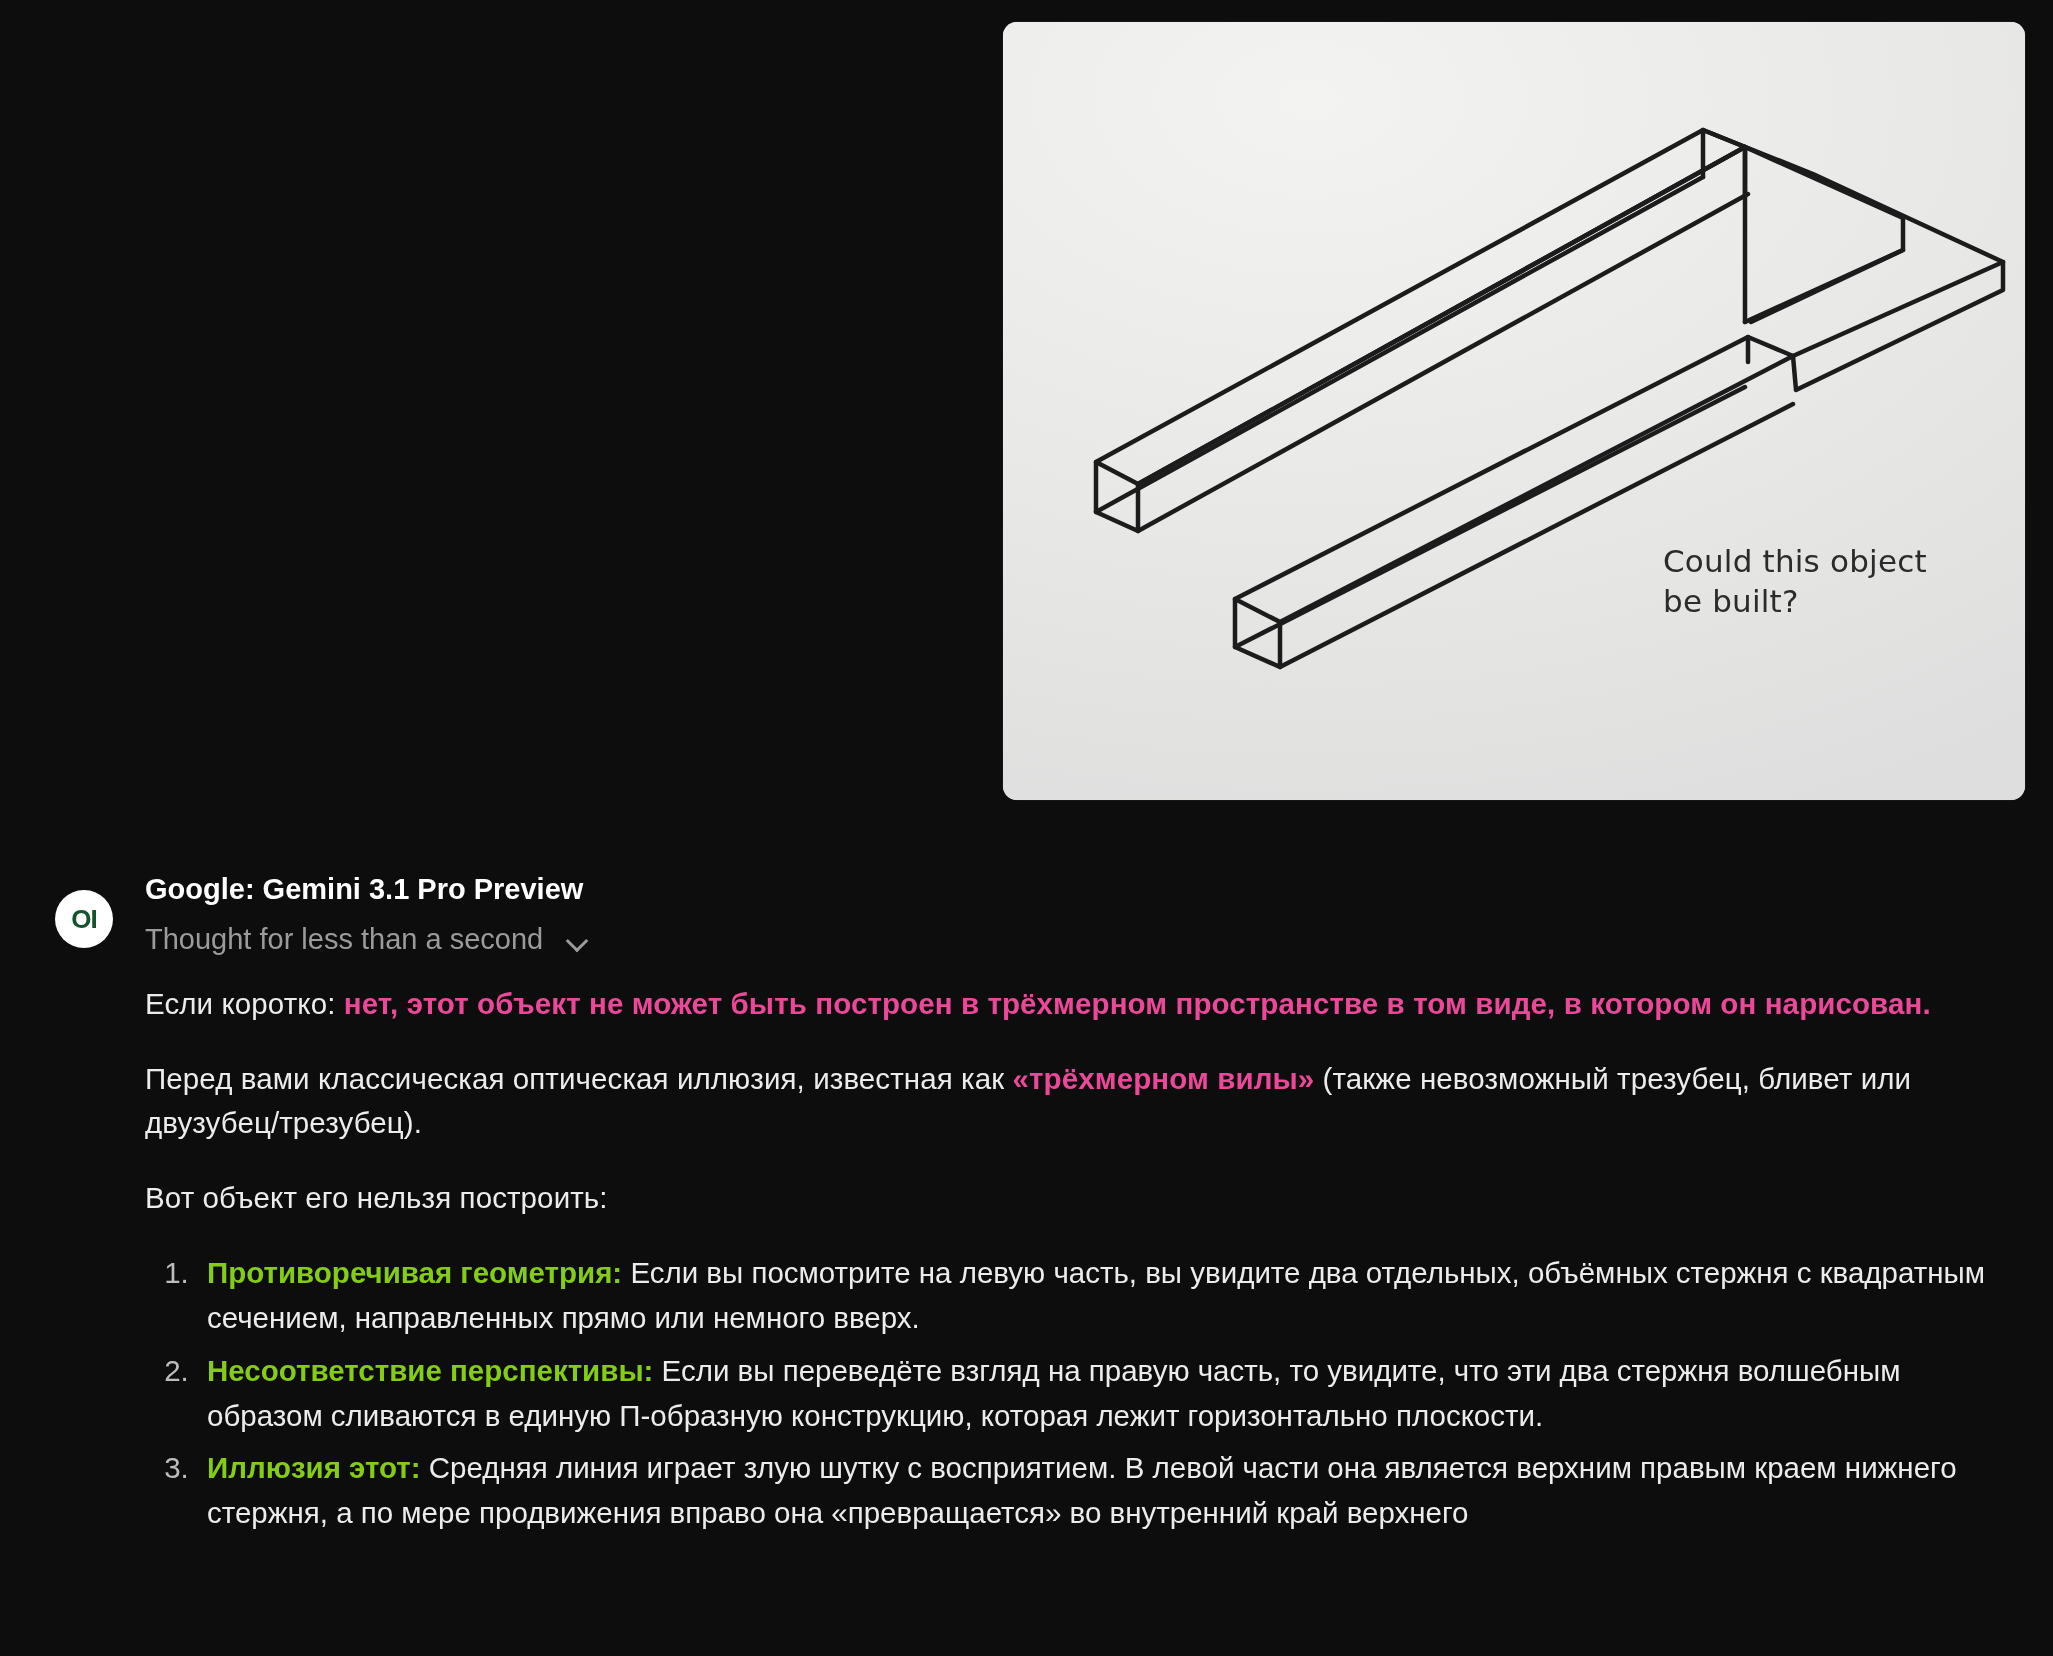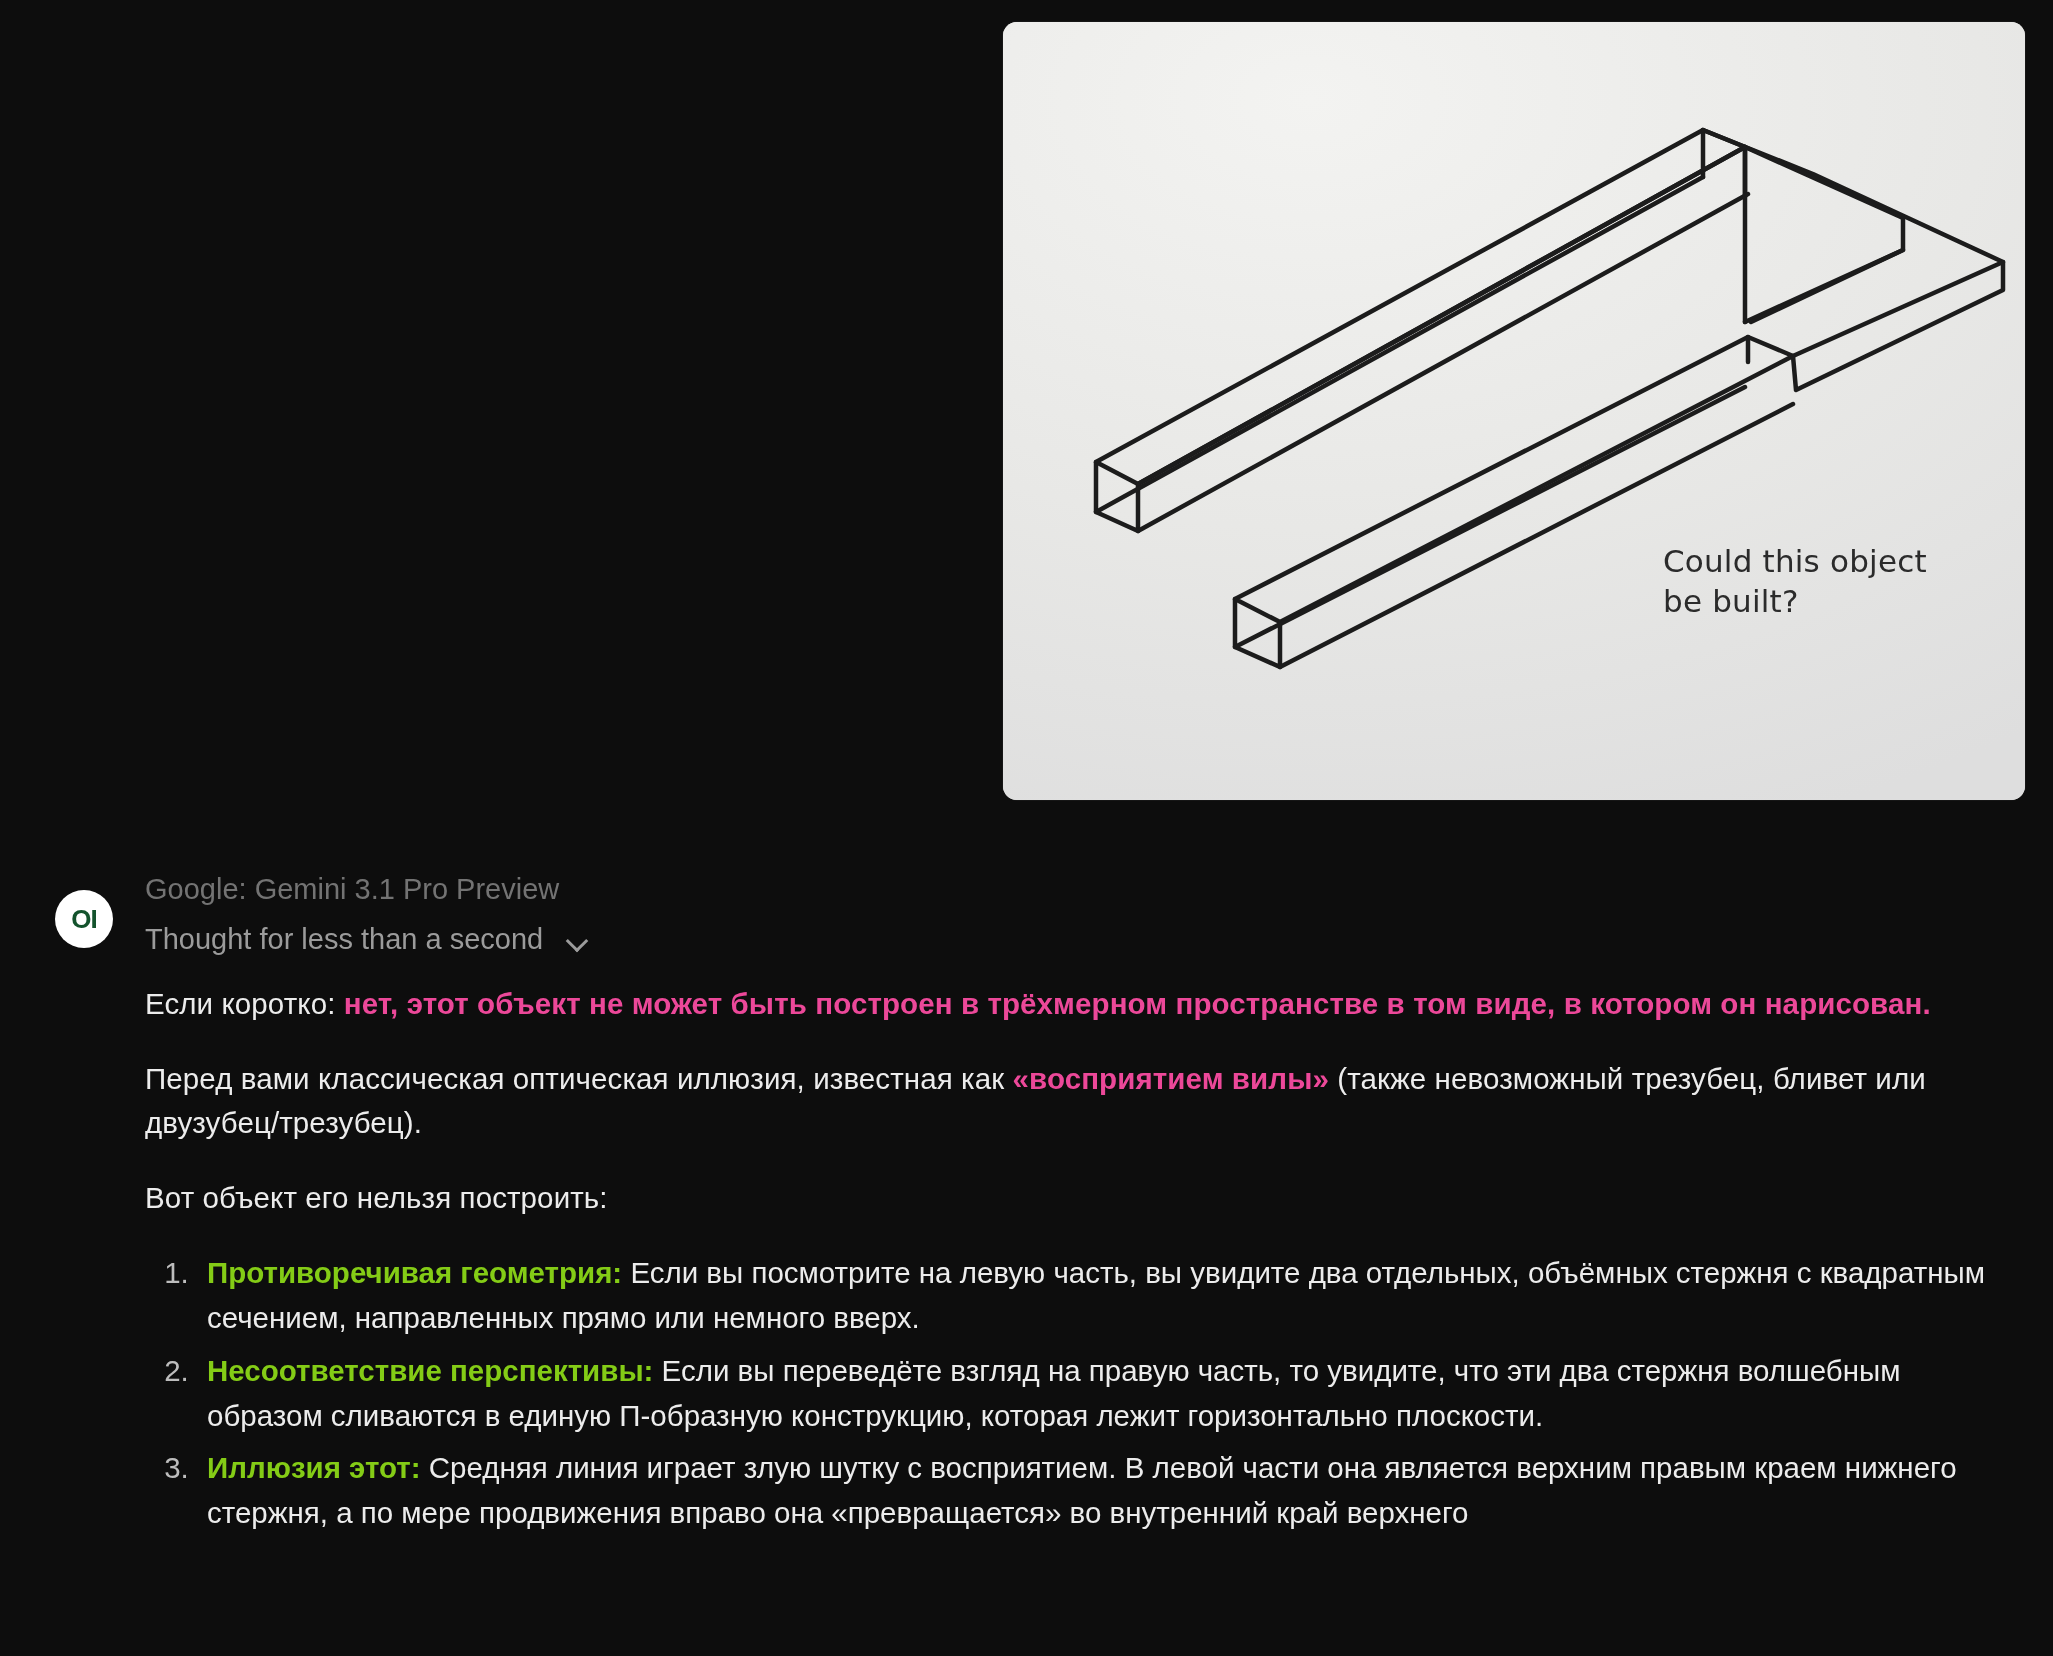--- a/index.html
+++ b/index.html
@@ -77,23 +77,23 @@
     letter-spacing: -1px;
     font-family: "Liberation Sans", sans-serif;
   }
 
   .msg-body {
     margin-left: 90px;
     max-width: 1875px;
   }
 
   .model-name {
-    color: #737373;
+    color: #ffffff;
     font-size: 29px;
-    font-weight: 400;
+    font-weight: 700;
     line-height: 1.2;
     margin: 0 0 16px 0;
   }
 
   .thought-row {
     display: flex;
     align-items: center;
     gap: 24px;
     color: #9b9b9b;
     font-size: 29px;
@@ -184,21 +184,21 @@
     <div class="avatar">OI</div>
     <div class="msg-body">
       <div class="model-name">Google: Gemini 3.1 Pro Preview</div>
 
       <div class="thought-row">
         <span>Thought for less than a second</span>
         <span class="chev"></span>
       </div>
 
       <p class="para">Если коротко: <b>нет, этот объект не может быть построен в трёхмерном пространстве в том виде, в котором он нарисован.</b></p>
-      <p class="para">Перед вами классическая оптическая иллюзия, известная как <b>«восприятием вилы»</b> (также невозможный трезубец, бливет или двузубец/трезубец).</p>
+      <p class="para">Перед вами классическая оптическая иллюзия, известная как <b>«трёхмерном вилы»</b> (также невозможный трезубец, бливет или двузубец/трезубец).</p>
       <p class="para">Вот объект его нельзя построить:</p>
 
       <ol class="points">
           <li><b>Противоречивая геометрия:</b> Если вы посмотрите на левую часть, вы увидите два отдельных, объёмных стержня с квадратным сечением, направленных прямо или немного вверх.</li>
           <li><b>Несоответствие перспективы:</b> Если вы переведёте взгляд на правую часть, то увидите, что эти два стержня волшебным образом сливаются в единую П-образную конструкцию, которая лежит горизонтально плоскости.</li>
           <li><b>Иллюзия этот:</b> Средняя линия играет злую шутку с восприятием. В левой части она является верхним правым краем нижнего стержня, а по мере продвижения вправо она «превращается» во внутренний край верхнего</li>
         </ol>
     </div>
   </div>
 

